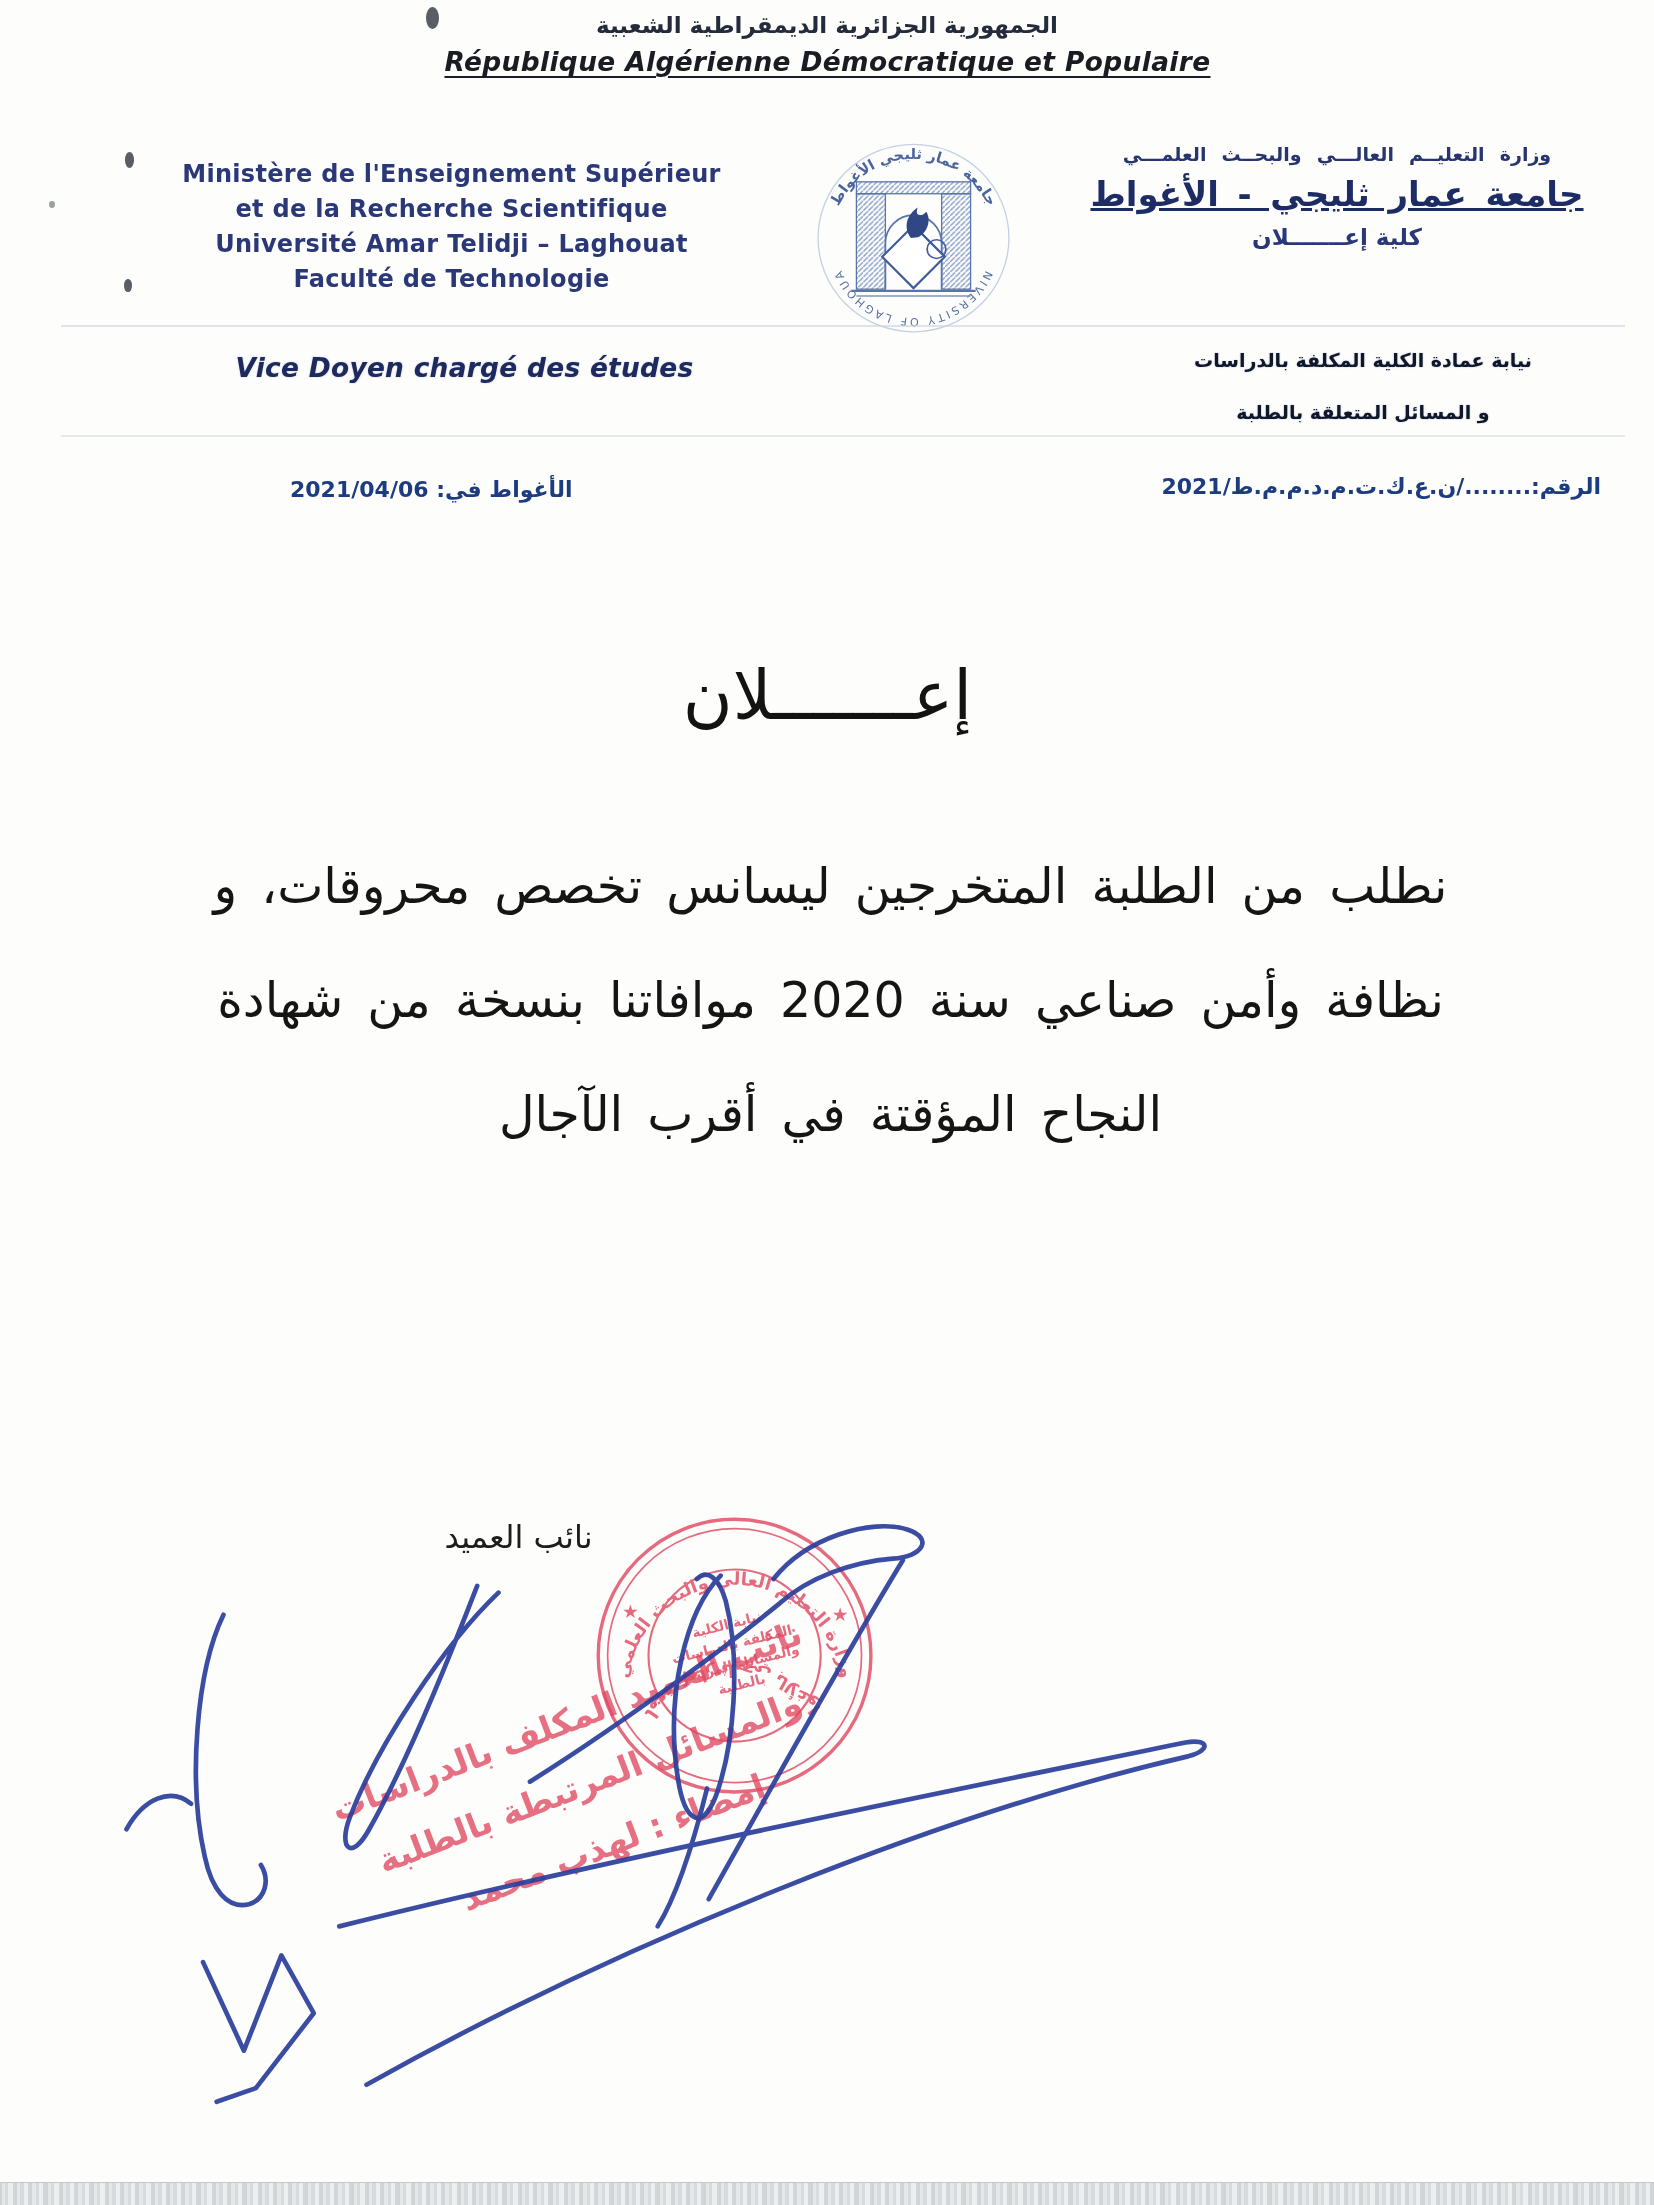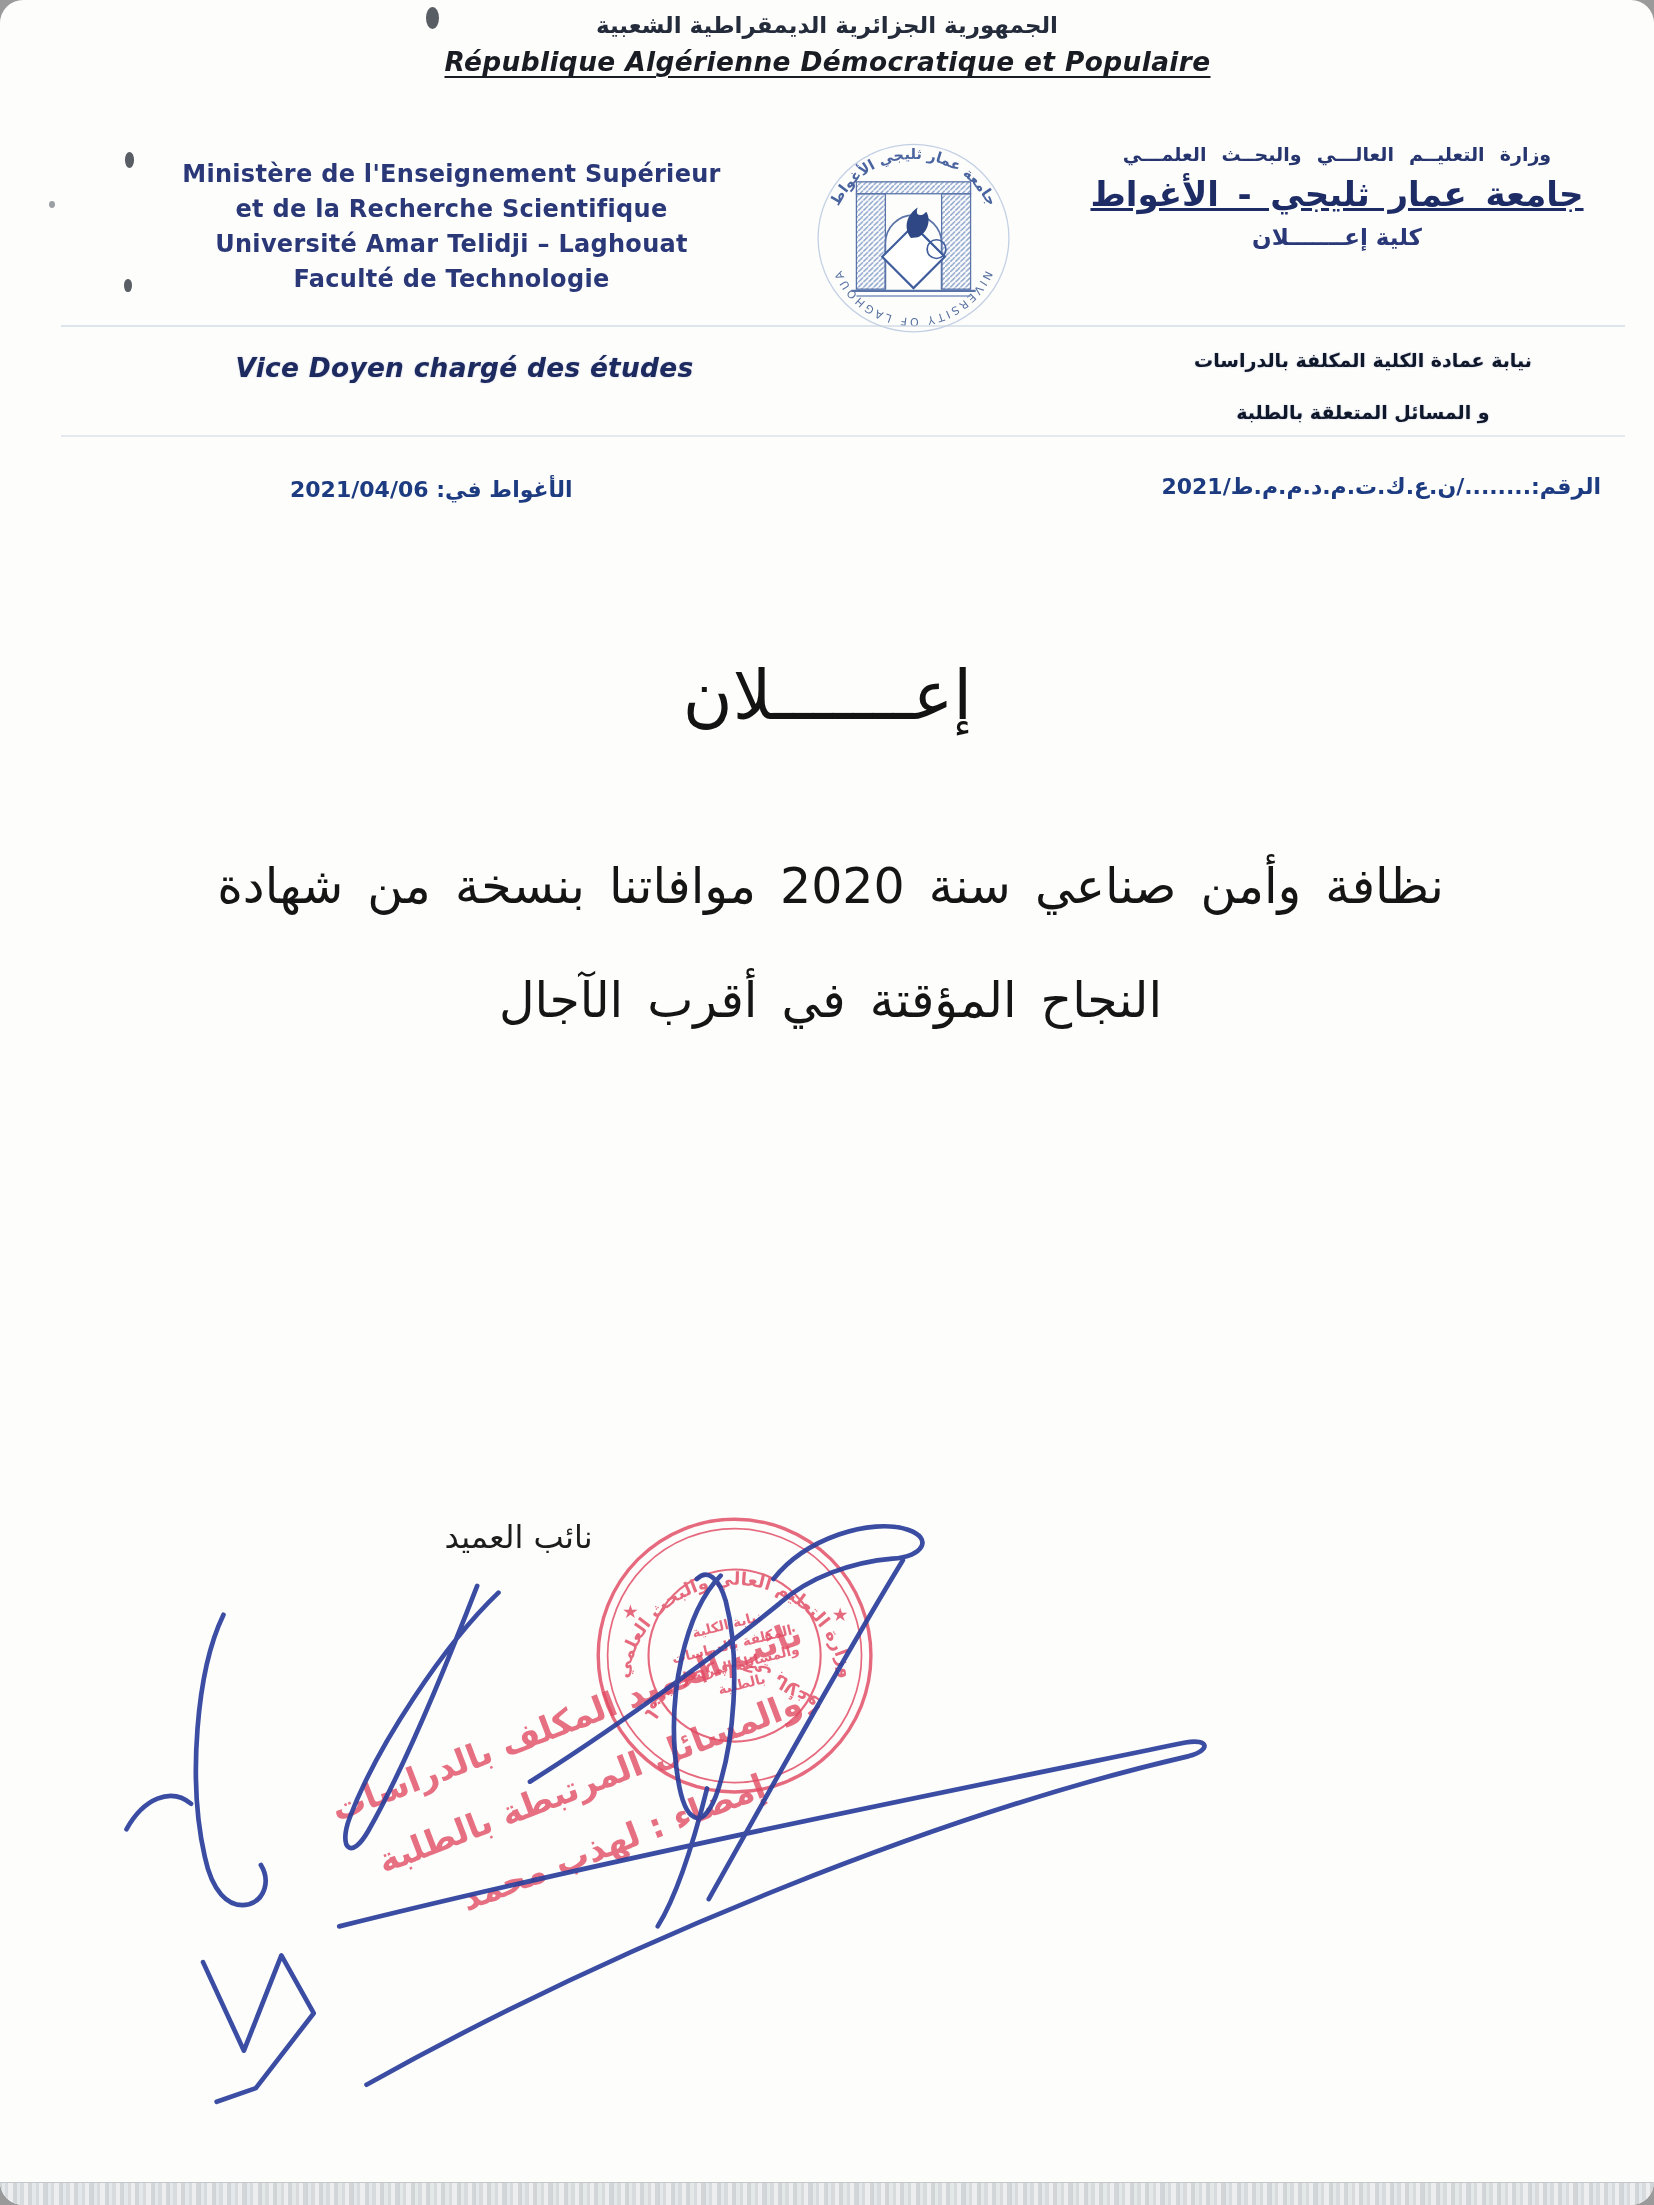--- a/index.html
+++ b/index.html
@@ -1,19 +1,19 @@
 <!DOCTYPE html>
 <html lang="ar" style="font-size:13.6px"><head>
 <meta charset="utf-8">
 <style>
   html,body{margin:0;padding:0;background:#9a9a9a;}
   #page{
     position:relative;width:1654px;height:2205px;margin:0 auto;
     background:#fdfdfc;overflow:hidden;
-    font-family:"DejaVu Sans",sans-serif;color:#1b1b1b;border-radius:23px;
+    font-family:"DejaVu Sans",sans-serif;color:#1b1b1b;
   }
   .abs{position:absolute;}
   .center{text-align:center;}
   .rtl{direction:rtl;unicode-bidi:embed;}
 
   .republic-ar{font-size:23px;font-weight:bold;color:#242b3a;letter-spacing:0.4px;}
   .republic-fr{font-size:26.4px;font-weight:bold;font-style:italic;color:#191c22;
     text-decoration:underline;text-underline-offset:5.1px;letter-spacing:0.4px;}
 
   .min-fr{font-size:24px;font-weight:bold;line-height:35px;color:#2a3878;letter-spacing:0.3px;}
@@ -111,20 +111,21 @@
     <div>نيابة عمادة الكلية المكلفة بالدراسات</div>
     <div>و المسائل المتعلقة بالطلبة</div>
   </div>
 
   <div class="abs refline rtl" style="left:988px;top:474px;width:613px;text-align:right;">الرقم:......../ن.ع.ك.ت.م.د.م.م.ط/2021</div>
   <div class="abs refline rtl" style="left:290px;top:477px;width:366px;text-align:left;">الأغواط في: 2021/04/06</div>
 
   <div class="abs center title-ar rtl" style="left:572px;top:656px;width:511px;">إعـــــــلان</div>
 
   <div class="abs center body-ar rtl" style="left:132px;top:830px;width:1397px;">
+    <div>نطلب من الطلبة المتخرجين ليسانس تخصص محروقات، و</div>
     <div>نظافة وأمن صناعي سنة 2020 موافاتنا بنسخة من شهادة</div>
     <div>النجاح المؤقتة في أقرب الآجال</div>
   </div>
 
   <div class="abs signer rtl" style="left:408px;top:1518px;width:221px;text-align:center;">نائب العميد</div>
 
   <div class="abs red-note rtl" style="left:237px;top:1813px;width:681px;">
     <div>نائب العميد المكلف بالدراسات</div>
     <div>والمسائل المرتبطة بالطلبة</div>
     <div>إمضاء : لهذب محمد</div>

